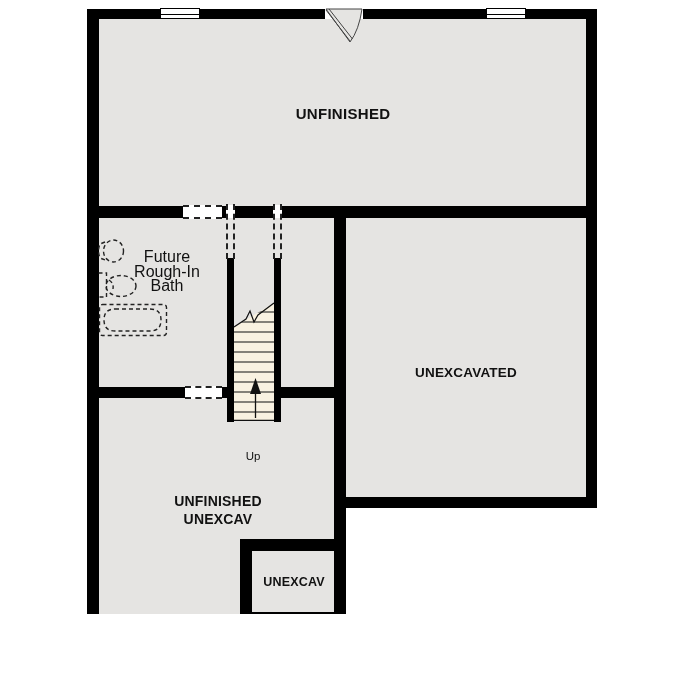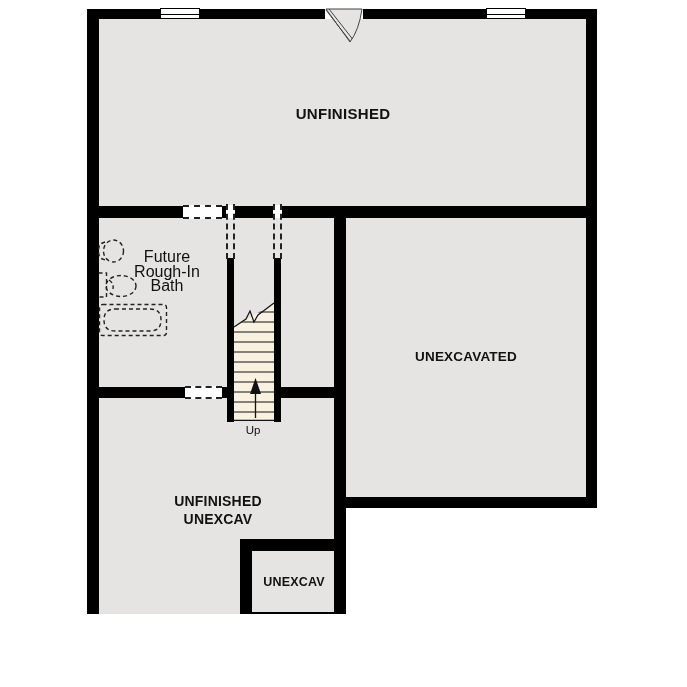--- a/index.html
+++ b/index.html
@@ -131,29 +131,29 @@
         <rect x="99.5" y="304.5" width="67" height="31" rx="3"></rect>
         <path d="M115,309 H150 Q161,309 161,320 Q161,331 150,331 H115 Q104,331 104,320 Q104,309 115,309 Z"></path>
       </g>
     </g>
   </svg>
 
   <div class="label b room-lg" style="left:343px;top:114px;">
     <div>UNFINISHED</div>
   </div>
 
-  <div class="label b room-sm" style="left:466px;top:356px;">UNEXCAVATED</div>
+  <div class="label b room-sm" style="left:466px;top:372px;">UNEXCAVATED</div>
 
   <div class="label note" style="left:167px;top:272px;">
     <div>Future</div>
     <div>Rough-In</div>
     <div>Bath</div>
   </div>
 
-  <div class="label up" style="left:253px;top:430px;">Up</div>
+  <div class="label up" style="left:253px;top:456px;">Up</div>
 
   <div class="label b room-md" style="left:218px;top:510px;">
     <div>UNFINISHED</div>
     <div>UNEXCAV</div>
   </div>
 
   <div class="label b room-xs" style="left:294px;top:582px;">UNEXCAV</div>
 
 
 </div>

